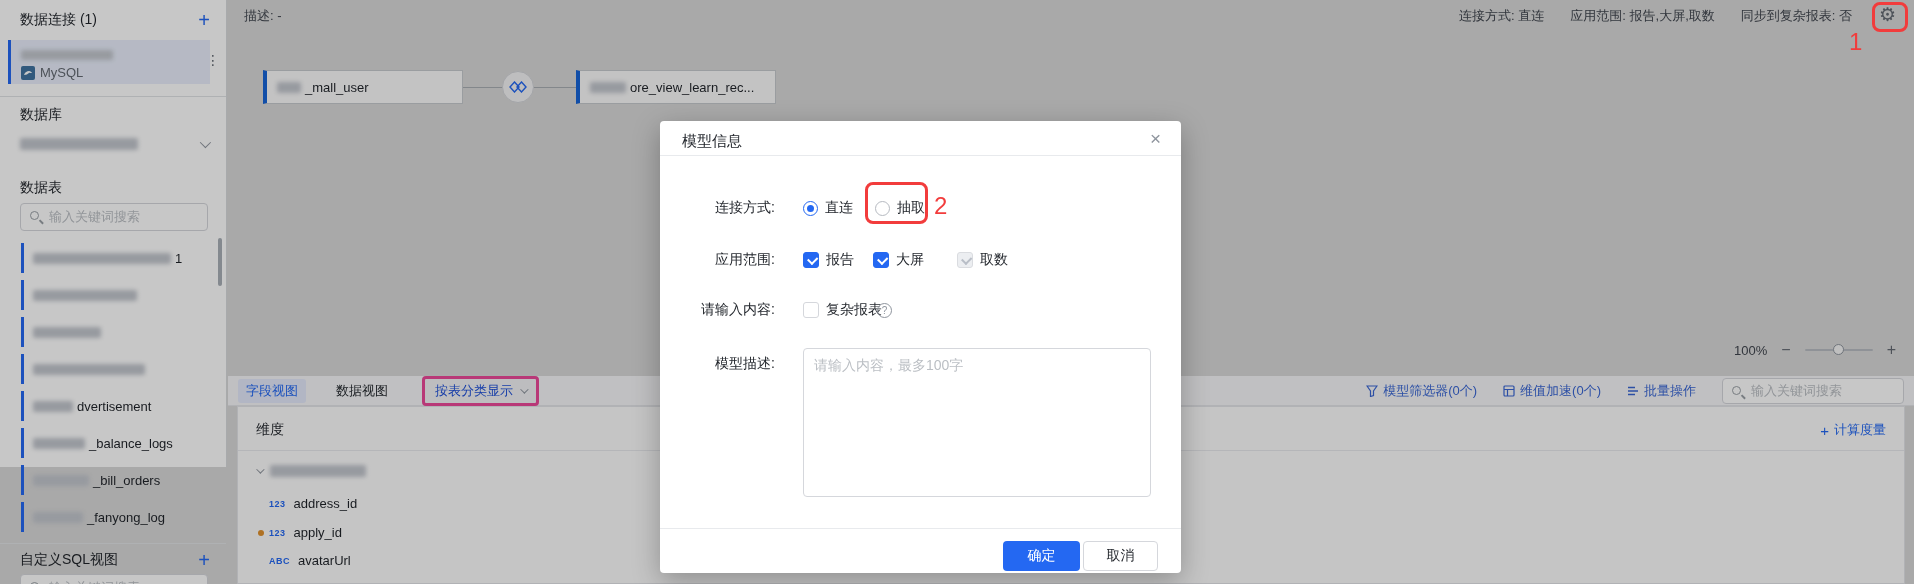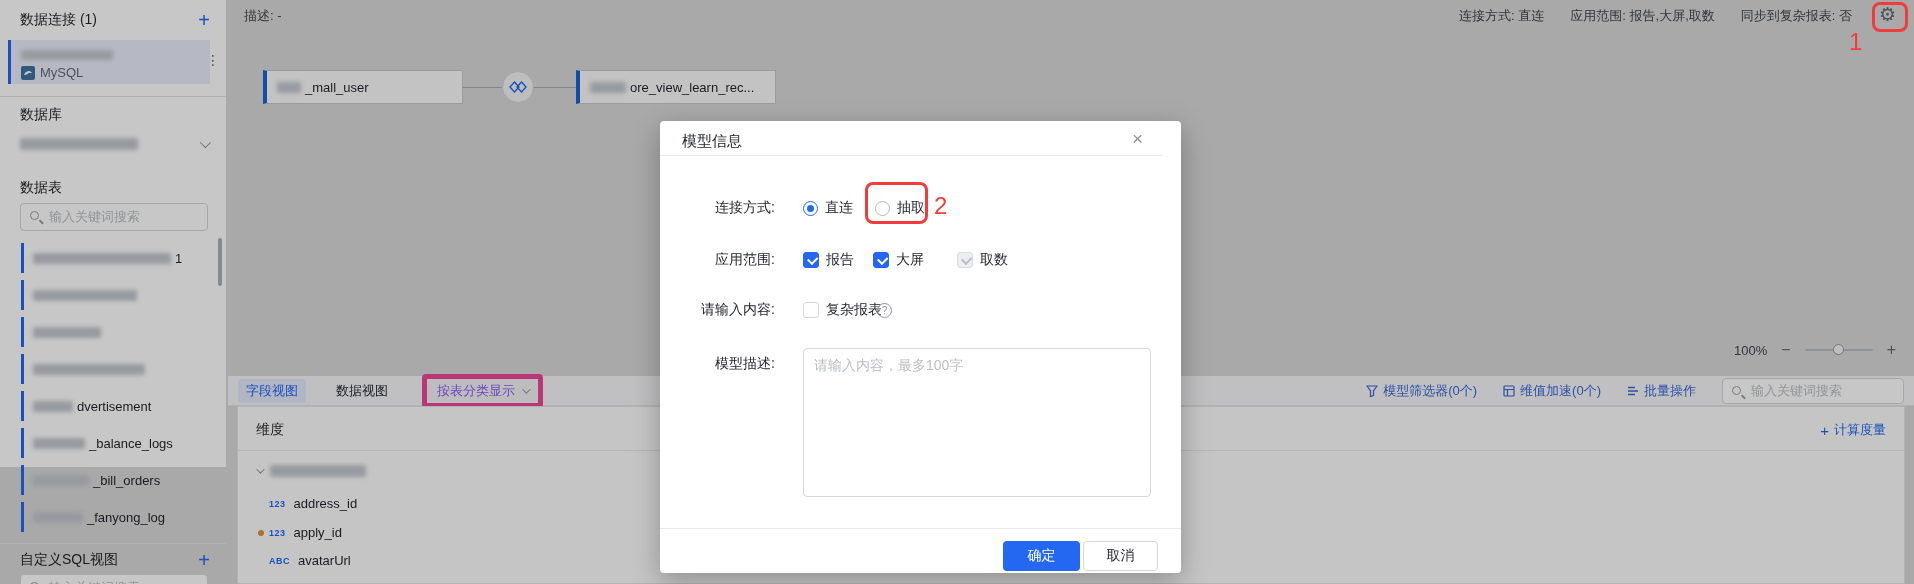--- a/index.html
+++ b/index.html
@@ -41,41 +41,41 @@
   .zoomctl { position:absolute; right:18px; top:342px; display:flex; align-items:center; gap:14px; color:#41464f; }
   .zbtn { font-size:16px; color:#646a73; cursor:pointer; line-height:1; }
   .ztrack { position:relative; width:68px; height:2px; background:#b8bcc2; border-radius:1px; }
   .zhandle { position:absolute; left:28px; top:-5px; width:11px; height:11px; border:1.5px solid #8f959e; border-radius:50%; background:#f5f5f5; }
 
   
   .toolbar { position:absolute; left:228px; right:0; top:376px; height:30px; background:#f6f7f9; border-bottom:1px solid #e3e5e8; display:flex; align-items:center; }
   .tabs { display:flex; gap:22px; margin-left:10px; align-items:center; }
   .tab { padding:3px 8px; border-radius:3px; cursor:pointer; }
   .tab.active { color:#2468f2; background:#e4eafb; }
-  .groupby { margin-left:26px; border:5px solid #ec4899; border-radius:4px; padding:3px 10px; color:#8b5cf6; display:flex; align-items:center; gap:7px; background:#f2f3f5; cursor:pointer; }
+  .groupby { margin-left:26px; border:3px solid #ec4899; border-radius:4px; padding:3px 10px; color:#1d4ed8; display:flex; align-items:center; gap:7px; background:#f2f3f5; cursor:pointer; }
   .groupby .chev { width:6px; height:6px; transform:rotate(45deg) translateY(-2px); }
   .tools { position:absolute; right:10px; display:flex; align-items:center; gap:26px; }
   .tool { color:#3a66d4; display:flex; align-items:center; gap:5px; cursor:pointer; white-space:nowrap; }
   .tool svg { display:block; }
   .tb-search { width:182px; height:26px; }
 
   
   .panel { position:absolute; left:237px; right:9px; top:406px; bottom:0; background:#fdfdfd; border:1px solid #e3e5e8; }
   .panel-head { position:absolute; left:0; right:0; top:0; height:44px; border-bottom:1px solid #e8eaed; }
   .dim-label { position:absolute; left:18px; top:14px; font-size:14px; }
   .calc { position:absolute; right:18px; top:14px; color:#2468f2; display:flex; gap:5px; align-items:center; cursor:pointer; }
   .group-row { position:absolute; left:18px; top:58px; display:flex; align-items:center; gap:8px; color:#646a73; }
   .field-row { position:absolute; left:31px; display:flex; align-items:center; gap:8px; cursor:pointer; }
   .badge { color:#2468f2; font-size:9px; font-weight:bold; letter-spacing:.5px; }
   .dot { position:absolute; left:-11px; top:5px; width:6px; height:6px; border-radius:50%; background:#e0912e; }
 
   
   .dim { position:absolute; inset:0; background:rgba(0,0,0,0.22); z-index:40; }
   .modal { position:absolute; left:660px; top:121px; width:521px; height:452px; background:#fff; border-radius:4px; box-shadow:0 8px 28px rgba(0,0,0,.28); z-index:50; font-size:14px; }
-  .m-head { position:absolute; left:0; right:18px; top:0; height:35px; border-bottom:1px solid #e8eaed; }
+  .m-head { position:absolute; left:0; right:0; top:0; height:35px; border-bottom:1px solid #e8eaed; }
   .m-title { position:absolute; left:22px; top:11px; font-size:15px; color:#1f2329; }
   .m-close { position:absolute; right:20px; top:8px; font-size:19px; color:#8f959e; cursor:pointer; line-height:1; }
   .m-row { position:absolute; left:0; right:0; display:flex; align-items:center; }
   .m-label { width:115px; text-align:right; color:#1f2329; flex:none; }
   .m-content { margin-left:28px; display:flex; align-items:center; gap:22px; }
   .radio-opt, .cb-opt { display:flex; align-items:center; gap:7px; cursor:pointer; }
   .radio { width:15px; height:15px; border:1px solid #b6bac1; border-radius:50%; background:#fff; position:relative; flex:none; }
   .radio.sel { border-color:#2468f2; }
   .radio.sel::after { content:""; position:absolute; left:3px; top:3px; width:7px; height:7px; border-radius:50%; background:#2468f2; }
   .cb { width:16px; height:16px; border-radius:3px; border:1px solid #d5d7dc; background:#fff; position:relative; flex:none; }

